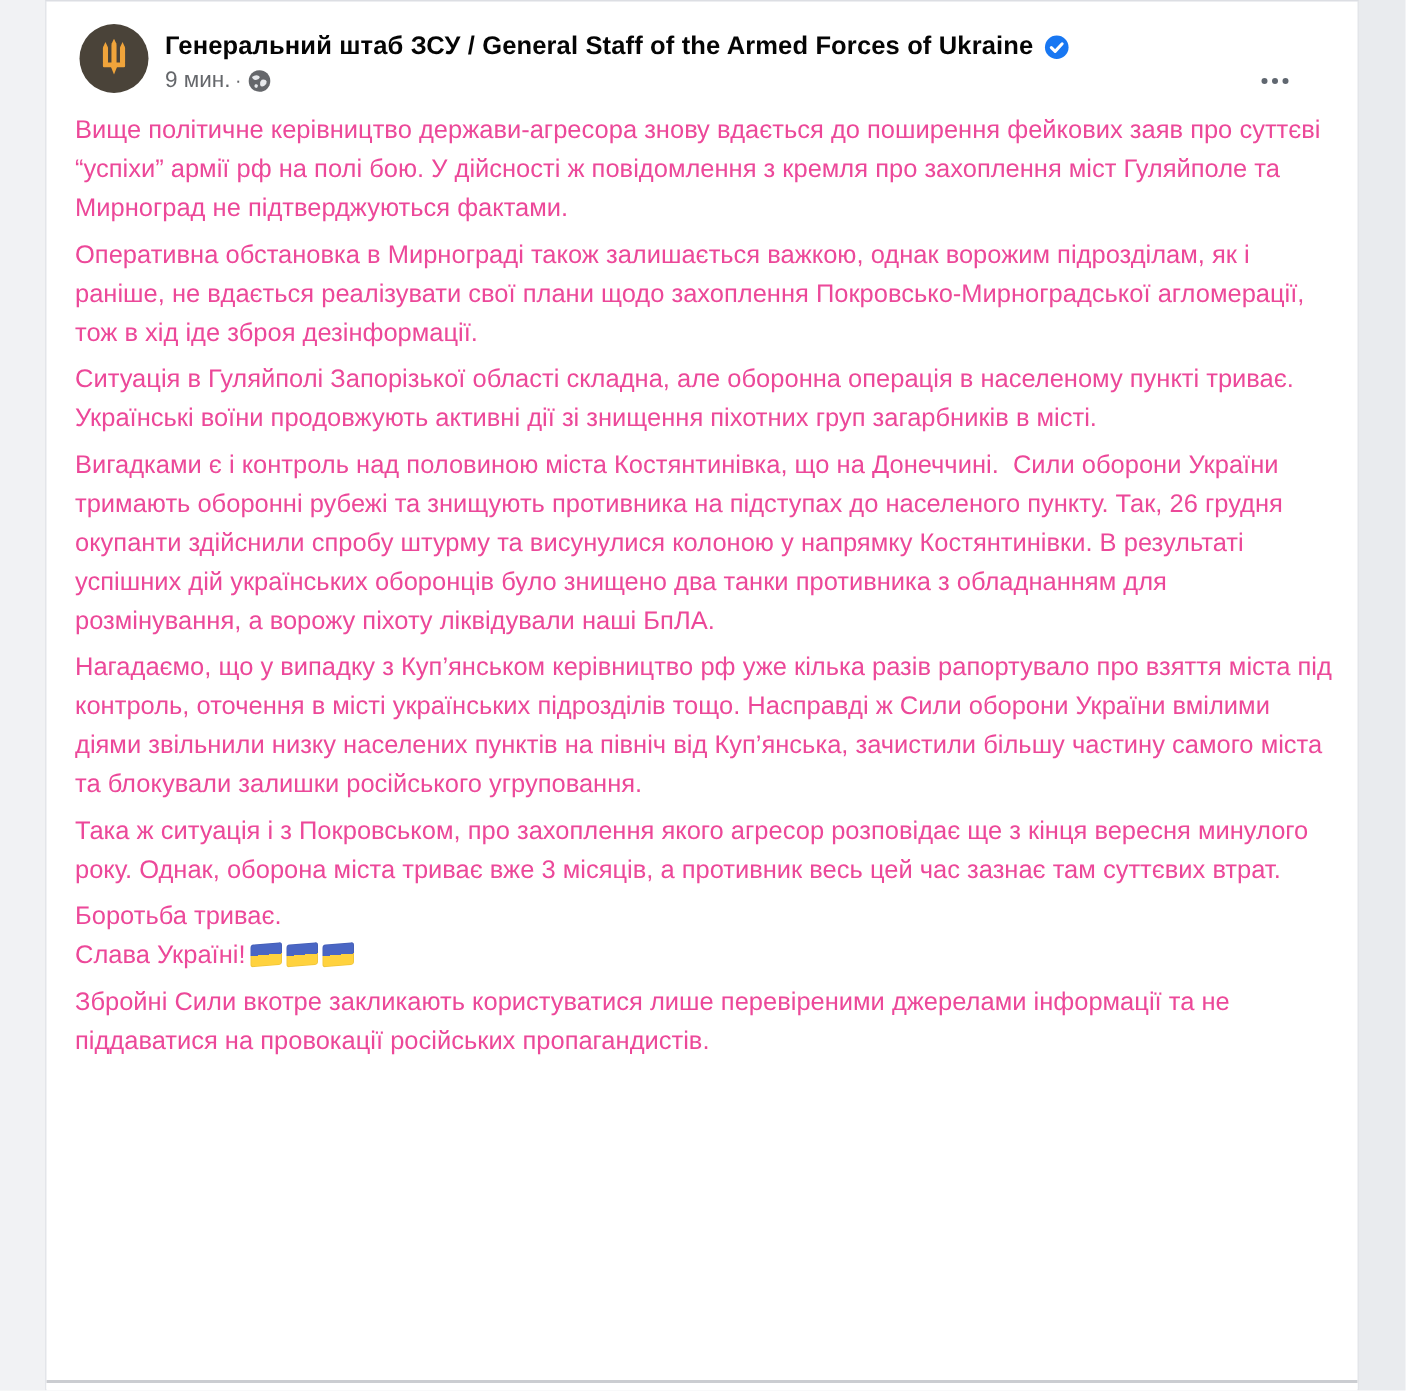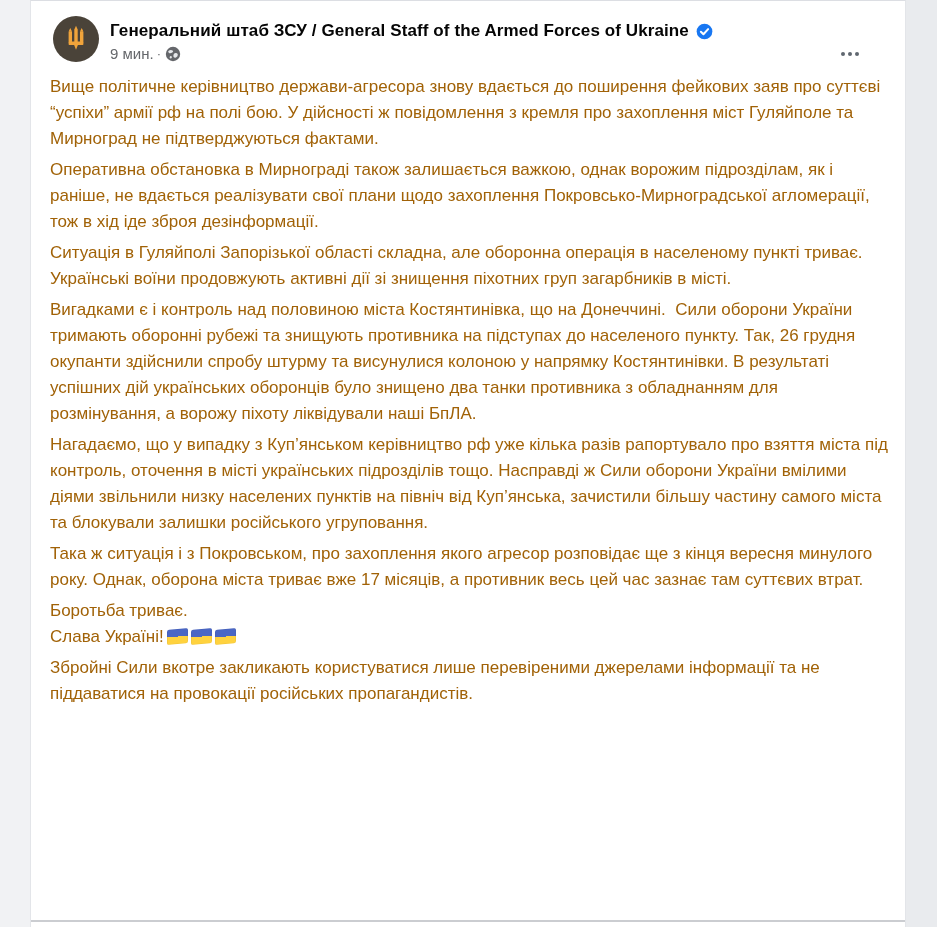--- a/index.html
+++ b/index.html
@@ -54,21 +54,21 @@
     margin-left:auto; margin-top:16px; margin-right:28px;
     display:flex; gap:3px; align-items:center; cursor:pointer;
     padding:6px 2px;
   }
   .more-btn i {
     width:4px; height:4px; border-radius:50%; background:#606770; display:block;
   }
   
   .post-body {
     padding:12px 12px 0 19px;
-    font-size:17px; line-height:26px; color:#a16207;
+    font-size:17px; line-height:26px; color:#ec4899;
   }
   .post-body p { margin:0 0 5px 0; white-space:pre-wrap; }
   .flag {
     display:inline-block; width:21px; height:15px; margin-left:3px;
     vertical-align:-2px; border-radius:2px;
     background:linear-gradient(180deg,#4a66c4 0 50%,#ffd23e 50% 100%);
     transform:skewY(-5deg);
     box-shadow:inset 0 0 0 .5px rgba(0,0,0,.08);
   }
   .card-divider {
@@ -130,21 +130,21 @@
         <i></i>
       </div>
     </div>
 
     <div class="post-body">
       <p>Вище політичне керівництво держави-агресора знову вдається до поширення фейкових заяв про суттєві “успіхи” армії рф на полі бою. У дійсності ж повідомлення з кремля про захоплення міст Гуляйполе та Мирноград не підтверджуються фактами.</p>
       <p>Оперативна обстановка в Мирнограді також залишається важкою, однак ворожим підрозділам, як і раніше, не вдається реалізувати свої плани щодо захоплення Покровсько-Мирноградської агломерації, тож в хід іде зброя дезінформації.</p>
       <p>Ситуація в Гуляйполі Запорізької області складна, але оборонна операція в населеному пункті триває. Українські воїни продовжують активні дії зі знищення піхотних груп загарбників в місті.</p>
       <p>Вигадками є і контроль над половиною міста Костянтинівка, що на Донеччині.  Сили оборони України тримають оборонні рубежі та знищують противника на підступах до населеного пункту. Так, 26 грудня окупанти здійснили спробу штурму та висунулися колоною у напрямку Костянтинівки. В результаті успішних дій українських оборонців було знищено два танки противника з обладнанням для розмінування, а ворожу піхоту ліквідували наші БпЛА.</p>
       <p>Нагадаємо, що у випадку з Куп’янськом керівництво рф уже кілька разів рапортувало про взяття міста під контроль, оточення в місті українських підрозділів тощо. Насправді ж Сили оборони України вмілими діями звільнили низку населених пунктів на північ від Куп’янська, зачистили більшу частину самого міста та блокували залишки російського угруповання.</p>
-      <p>Така ж ситуація і з Покровськом, про захоплення якого агресор розповідає ще з кінця вересня минулого року. Однак, оборона міста триває вже 17 місяців, а противник весь цей час зазнає там суттєвих втрат.</p>
+      <p>Така ж ситуація і з Покровськом, про захоплення якого агресор розповідає ще з кінця вересня минулого року. Однак, оборона міста триває вже 3 місяців, а противник весь цей час зазнає там суттєвих втрат.</p>
       <p><span>Боротьба триває.</span><br><span>Слава Україні!</span><span class="flag"></span><span class="flag"></span><span class="flag"></span></p>
       <p>Збройні Сили вкотре закликають користуватися лише перевіреними джерелами інформації та не піддаватися на провокації російських пропагандистів.</p>
     </div>
 
     <div class="card-divider"></div>
   </div>
 
   <div class="gutter-right"></div>
 </div>
 

